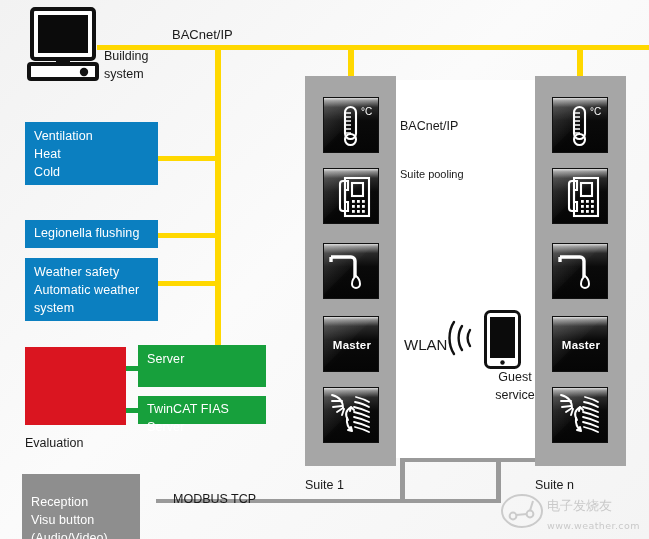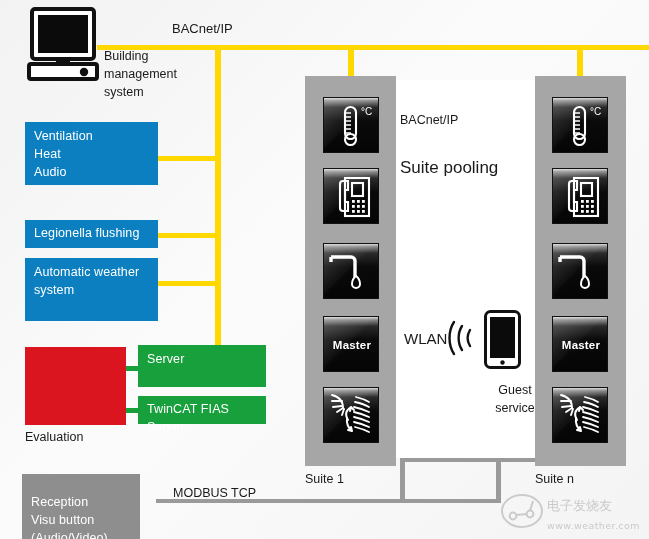--- a/index.html
+++ b/index.html
@@ -30,20 +30,21 @@
   .box-red{background:#da1520;}
   .box-green{background:#17a03c;}
   .box-gray{background:#8e8e8e;}
 
   .caption{
     position:absolute;
     font-size:12.5px;
     color:#1a1a1a;
     line-height:16px;
     white-space:nowrap;
+    margin-top:6px;
   }
   .label-multi{
     position:absolute;
     font-size:12.5px;
     color:#1a1a1a;
     line-height:18px;
   }
 
   
   .wire-y{position:absolute;background:#ffd800;}
@@ -129,37 +130,37 @@
     <svg width="76" height="76" viewBox="0 0 76 76">
       <rect x="6" y="3" width="62" height="50" rx="3" fill="#ffffff" stroke="#111" stroke-width="4"></rect>
       <rect x="12" y="9" width="50" height="38" fill="#0b0b0b"></rect>
       <path d="M30 53 h14 v6 h-14 z" fill="#111"></path>
       <rect x="3" y="58" width="68" height="15" rx="2" fill="#ffffff" stroke="#111" stroke-width="4"></rect>
       <circle cx="58" cy="66" r="4.2" fill="#111"></circle>
     </svg>
   </div>
   <div class="label-multi" style="left:104px;top:47px;width:96px;">
     <div>Building</div>
-    <div>management</div>
     <div>system</div>
   </div>
 
   <div class="caption" style="left:172px;top:21px;font-size:13px;">BACnet/IP</div>
 
   <div class="box box-blue" style="left:25px;top:122px;width:133px;height:63px;">
     <div>Ventilation</div>
     <div>Heat</div>
-    <div>Audio</div>
+    <div>Cold</div>
   </div>
 
   <div class="box box-blue" style="left:25px;top:220px;width:133px;height:28px;padding-top:4px;">
     <div>Legionella flushing</div>
   </div>
 
   <div class="box box-blue" style="left:25px;top:258px;width:133px;height:63px;">
+    <div>Weather safety</div>
     <div>Automatic weather</div>
     <div>system</div>
   </div>
 
   <div class="box box-red" style="left:25px;top:347px;width:101px;height:78px;padding-top:20px;">
   </div>
   <div class="caption" style="left:25px;top:429px;text-align:right;">Evaluation</div>
 
   <div class="box box-green" style="left:138px;top:345px;width:128px;height:42px;">
     <div>Server</div>
@@ -170,38 +171,38 @@
 
   <div class="box box-gray" style="left:22px;top:474px;width:118px;height:65px;padding-top:19px;">
     <div>Reception</div>
     <div>Visu button</div>
     <div>(Audio/Video)</div>
   </div>
   <div class="caption" style="left:173px;top:485px;font-size:12.5px;">MODBUS TCP</div>
 
   <div class="pooling" style="left:394px;top:80px;width:146px;height:378px;"></div>
   <div class="caption" style="left:400px;top:112px;font-size:12.5px;">BACnet/IP</div>
-  <div class="caption" style="left:400px;top:160px;font-size:17px;">Suite pooling</div>
+  <div class="caption" style="left:400px;top:160px;font-size:11px;">Suite pooling</div>
 
   <div class="caption" style="left:404px;top:331px;font-size:15px;">WLAN</div>
   <div class="abs" style="left:448px;top:318px;">
     <svg width="28" height="40" viewBox="0 0 28 40">
       <path d="M6 4 C 0 13, 0 27, 6 36" fill="none" stroke="#111" stroke-width="2.4" stroke-linecap="round"></path>
       <path d="M14 8 C 9.5 15, 9.5 25, 14 32" fill="none" stroke="#111" stroke-width="2.4" stroke-linecap="round"></path>
       <path d="M22 12 C 19 17, 19 23, 22 28" fill="none" stroke="#111" stroke-width="2.4" stroke-linecap="round"></path>
     </svg>
   </div>
   <div class="phone" style="left:484px;top:310px;">
     <svg width="37" height="59" viewBox="0 0 37 59">
       <rect x="1.5" y="1.5" width="34" height="56" rx="5" fill="#ffffff" stroke="#111" stroke-width="3"></rect>
       <rect x="6" y="7" width="25" height="41" fill="#0b0b0b"></rect>
       <circle cx="18.5" cy="52.5" r="2.2" fill="#111"></circle>
     </svg>
   </div>
-  <div class="label-multi" style="left:480px;top:381px;width:70px;text-align:center;">
+  <div class="label-multi" style="left:480px;top:368px;width:70px;text-align:center;">
     <div>Guest</div>
     <div>service</div>
   </div>
 
   <div class="suite" style="left:305px;top:76px;width:91px;height:390px;"></div>
 
   <div class="tile" style="left:323px;top:97px;">
     <svg width="56" height="56" viewBox="0 0 56 56">
       <rect x="21" y="9" width="11" height="32" rx="5.5" fill="none" stroke="#fff" stroke-width="2.1"></rect>
       <rect x="21" y="36" width="11" height="11" rx="5.5" fill="none" stroke="#fff" stroke-width="2.1"></rect>

